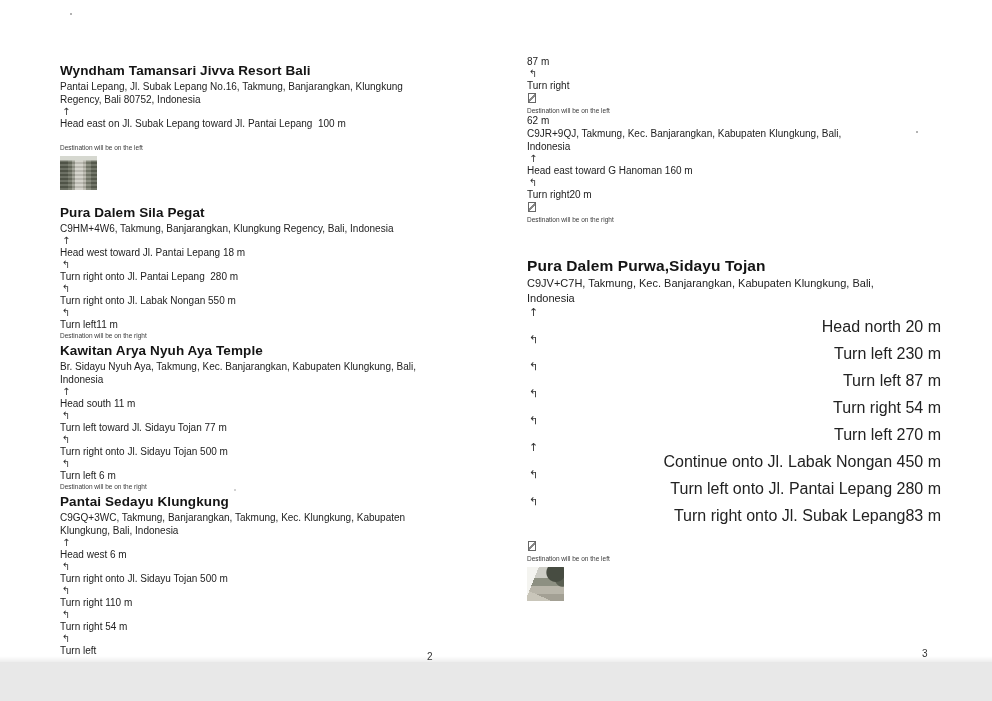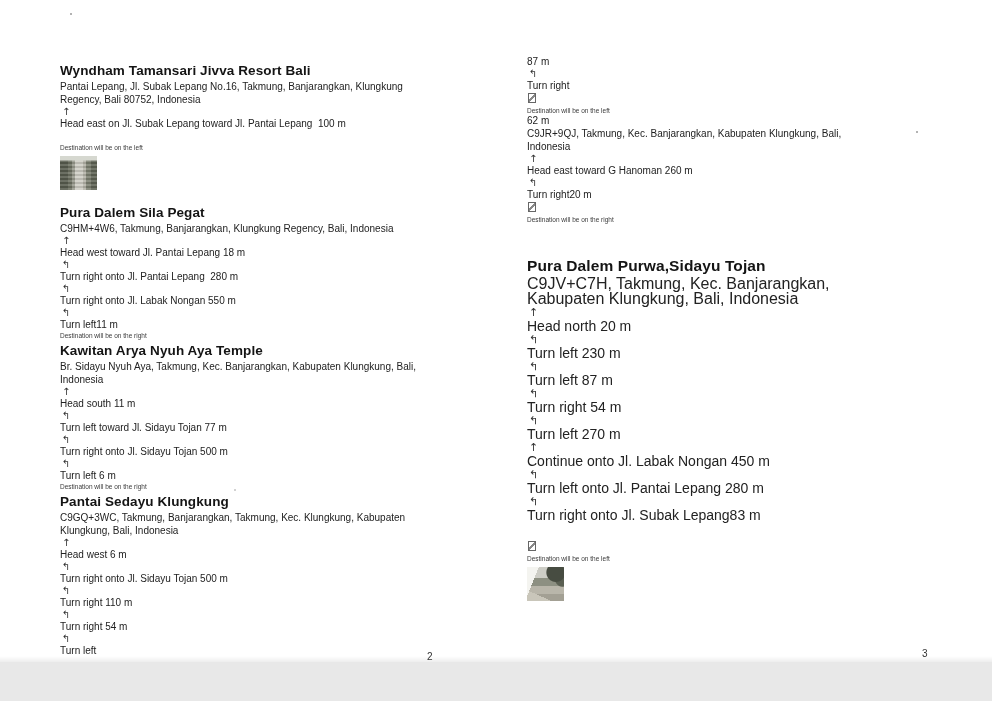--- a/index.html
+++ b/index.html
@@ -22,22 +22,22 @@
   }
   .address{font-size:10px;line-height:13px;max-width:358px;color:#222;}
   .step{font-size:10px;line-height:12px;white-space:pre-wrap;color:#222;}
   .icon-line{font-size:10px;line-height:12px;}
   .glyph{font-family:"DejaVu Sans",sans-serif;color:#333;padding-left:2px;}
   .note{font-size:6.5px;line-height:8px;color:#3a3a3a;margin-top:1px;}
   .gap{width:1px;}
 
   
   .lg.title{font-size:15.5px;line-height:19px;margin-top:16px;}
-  .lg.address{font-size:16px;line-height:15px;max-width:370px;}
-  .lg.step{font-size:14px;line-height:13.5px;}
+  .lg.address{font-size:11px;line-height:15px;max-width:370px;}
+  .lg.step{font-size:16px;line-height:13.5px;text-align:right;}
   .lg.icon-line{font-size:11px;line-height:13.5px;}
 
   .tofu{
     display:inline-block;width:6px;height:8px;margin:1px 0 0 1px;
     border:1px solid #666;
     background:linear-gradient(135deg,transparent 42%,#888 42%,#888 58%,transparent 58%);
   }
 
   .photo{width:37px;height:34px;margin-top:4px;border:0;}
   .photo-a{
@@ -123,21 +123,21 @@
     </div>
   <div class="column col-right">
       <div class="step">87 m</div>
       <div class="icon-line"><span class="glyph">↰</span></div>
       <div class="step">Turn right</div>
       <div class="icon-line"><span class="tofu"></span></div>
       <div class="note">Destination will be on the left</div>
       <div class="step">62 m</div>
       <div class="address">C9JR+9QJ, Takmung, Kec. Banjarangkan, Kabupaten Klungkung, Bali, Indonesia</div>
       <div class="icon-line"><span class="glyph">↑</span></div>
-      <div class="step">Head east toward G Hanoman 260 m</div>
+      <div class="step">Head east toward G Hanoman 160 m</div>
       <div class="icon-line"><span class="glyph">↰</span></div>
       <div class="step">Turn right20 m</div>
       <div class="icon-line"><span class="tofu"></span></div>
       <div class="note">Destination will be on the right</div>
       <div class="gap" style="height: 16px;"></div>
       <div class="lg title">Pura Dalem Purwa,Sidayu Tojan</div>
       <div class="lg address">C9JV+C7H, Takmung, Kec. Banjarangkan, Kabupaten Klungkung, Bali, Indonesia</div>
       <div class="lg icon-line"><span class="glyph">↑</span></div>
       <div class="lg step">Head north 20 m</div>
       <div class="lg icon-line"><span class="glyph">↰</span></div>

